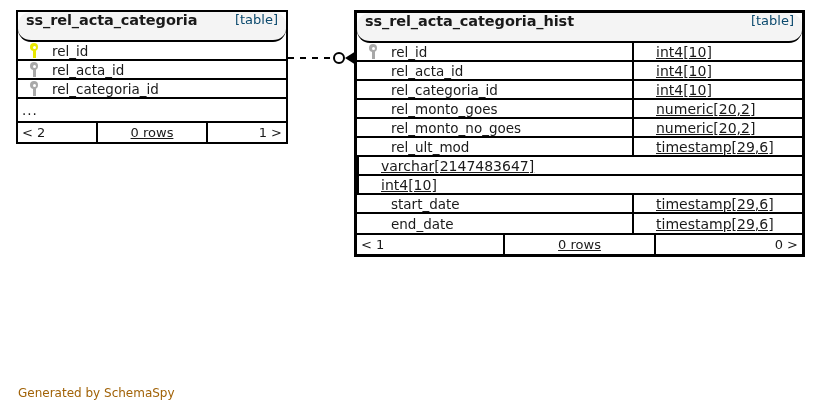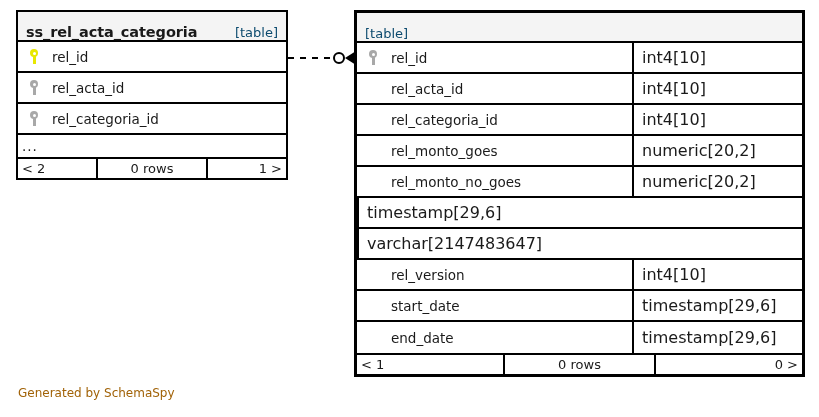--- a/index.html
+++ b/index.html
@@ -27,27 +27,28 @@
     background: #ffffff;
     box-sizing: border-box;
     border: 2px solid #000000;
   }
   .er-table.thick {
     border-width: 3px;
   }
 
   .er-title {
     display: flex;
-    align-items: flex-end;
+    align-items: flex-start;
     justify-content: space-between;
     background: #f4f4f4;
     border-bottom: 2px solid #000000;
     box-sizing: border-box;
     padding: 0 8px;
     height: 30px;
+    border-radius: 13px;
   }
   .er-title-name {
     font-weight: bold;
     font-size: 14.5px;
     letter-spacing: -0.1px;
     white-space: nowrap;
   }
   .er-title-tag {
     font-size: 13px;
     font-weight: normal;
@@ -55,21 +56,21 @@
     white-space: nowrap;
   }
 
   .er-rows {
     display: block;
   }
 
   .er-row {
     display: flex;
     align-items: stretch;
-    height: 31px;
+    height: 19px;
     border-bottom: 2px solid #000000;
     box-sizing: border-box;
   }
   .er-row:last-child {
     border-bottom: none;
   }
 
   .er-col-name {
     display: flex;
     align-items: center;
@@ -78,24 +79,25 @@
     padding-left: 6px;
     box-sizing: border-box;
     font-size: 13.5px;
     white-space: nowrap;
     overflow: hidden;
   }
   .er-col-type {
     display: flex;
     align-items: center;
     box-sizing: border-box;
-    padding-left: 8px;
-    font-size: 16px;
+    padding-left: 22px;
+    font-size: 14px;
     white-space: nowrap;
     border-left: 2px solid #000000;
+    text-decoration: underline;
   }
 
   .er-keyslot {
     width: 20px;
     flex: 0 0 20px;
     display: flex;
     align-items: center;
     justify-content: center;
   }
   .er-colname-text {
@@ -161,20 +163,21 @@
     overflow: hidden;
   }
   .er-footer-cell.left {
     justify-content: flex-start;
     padding-left: 4px;
   }
   .er-footer-cell.center {
     justify-content: center;
     border-left: 2px solid #000000;
     border-right: 2px solid #000000;
+    text-decoration: underline;
   }
   .er-footer-cell.right {
     justify-content: flex-end;
     padding-right: 4px;
   }
 
   
   .connector {
     position: absolute;
     left: 288px;
@@ -263,20 +266,21 @@
       <line x1="0" y1="11" x2="45" y2="11" stroke="#000000" stroke-width="2" stroke-dasharray="6,6"></line>
       <circle cx="51" cy="11" r="5" fill="#ffffff" stroke="#000000" stroke-width="2"></circle>
       <path d="M 68 4 L 57 11 L 68 18 Z" fill="#000000"></path>
       <line x1="68" y1="3" x2="68" y2="19" stroke="#000000" stroke-width="2"></line>
     </svg>
   </div>
 
   <div class="er-table thick" id="table-right" style="left:354px; top:10px; width:451px;">
 
     <div class="er-title">
+      <span class="er-title-name">ss_rel_acta_categoria_hist</span>
       <span class="er-title-tag">[table]</span>
     </div>
 
     <div class="er-rows">
 
       <div class="er-row">
         <div class="er-col-name">
           <span class="er-keyslot">
             <span class="key-icon fk">
               <span class="key-head"></span>
@@ -315,32 +319,32 @@
 
       <div class="er-row">
         <div class="er-col-name">
           <span class="er-keyslot"></span>
           <span class="er-colname-text">rel_monto_no_goes</span>
         </div>
         <div class="er-col-type" style="width:170px;">numeric[20,2]</div>
       </div>
 
       <div class="er-row">
+        <div class="er-col-name">
+          <span class="er-keyslot"></span>
+          <span class="er-colname-text">rel_ult_mod</span>
+        </div>
         <div class="er-col-type" style="width:170px;">timestamp[29,6]</div>
       </div>
 
       <div class="er-row">
         <div class="er-col-type" style="width:170px;">varchar[2147483647]</div>
       </div>
 
       <div class="er-row">
-        <div class="er-col-name">
-          <span class="er-keyslot"></span>
-          <span class="er-colname-text">rel_version</span>
-        </div>
         <div class="er-col-type" style="width:170px;">int4[10]</div>
       </div>
 
       <div class="er-row">
         <div class="er-col-name">
           <span class="er-keyslot"></span>
           <span class="er-colname-text">start_date</span>
         </div>
         <div class="er-col-type" style="width:170px;">timestamp[29,6]</div>
       </div>

